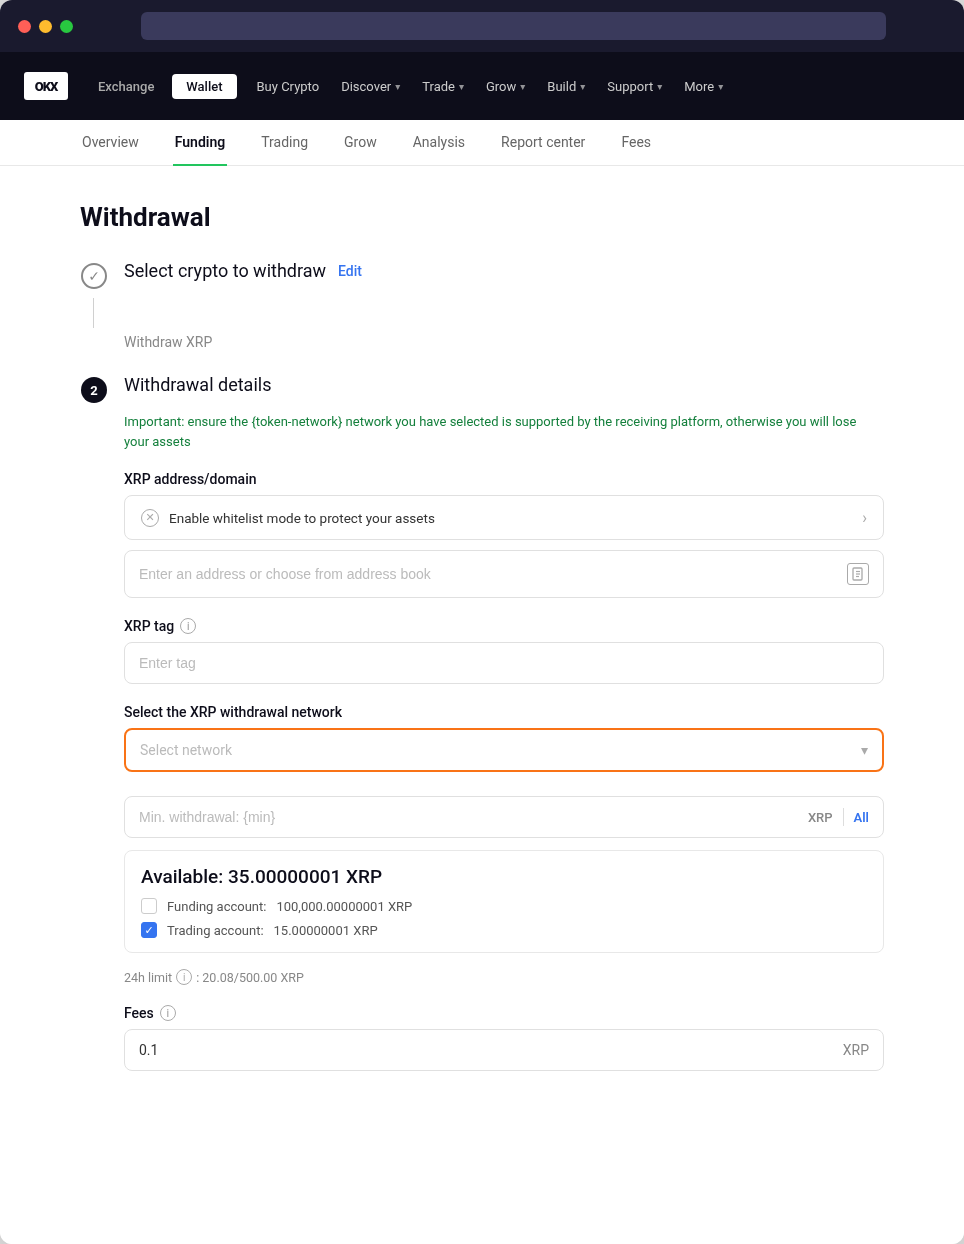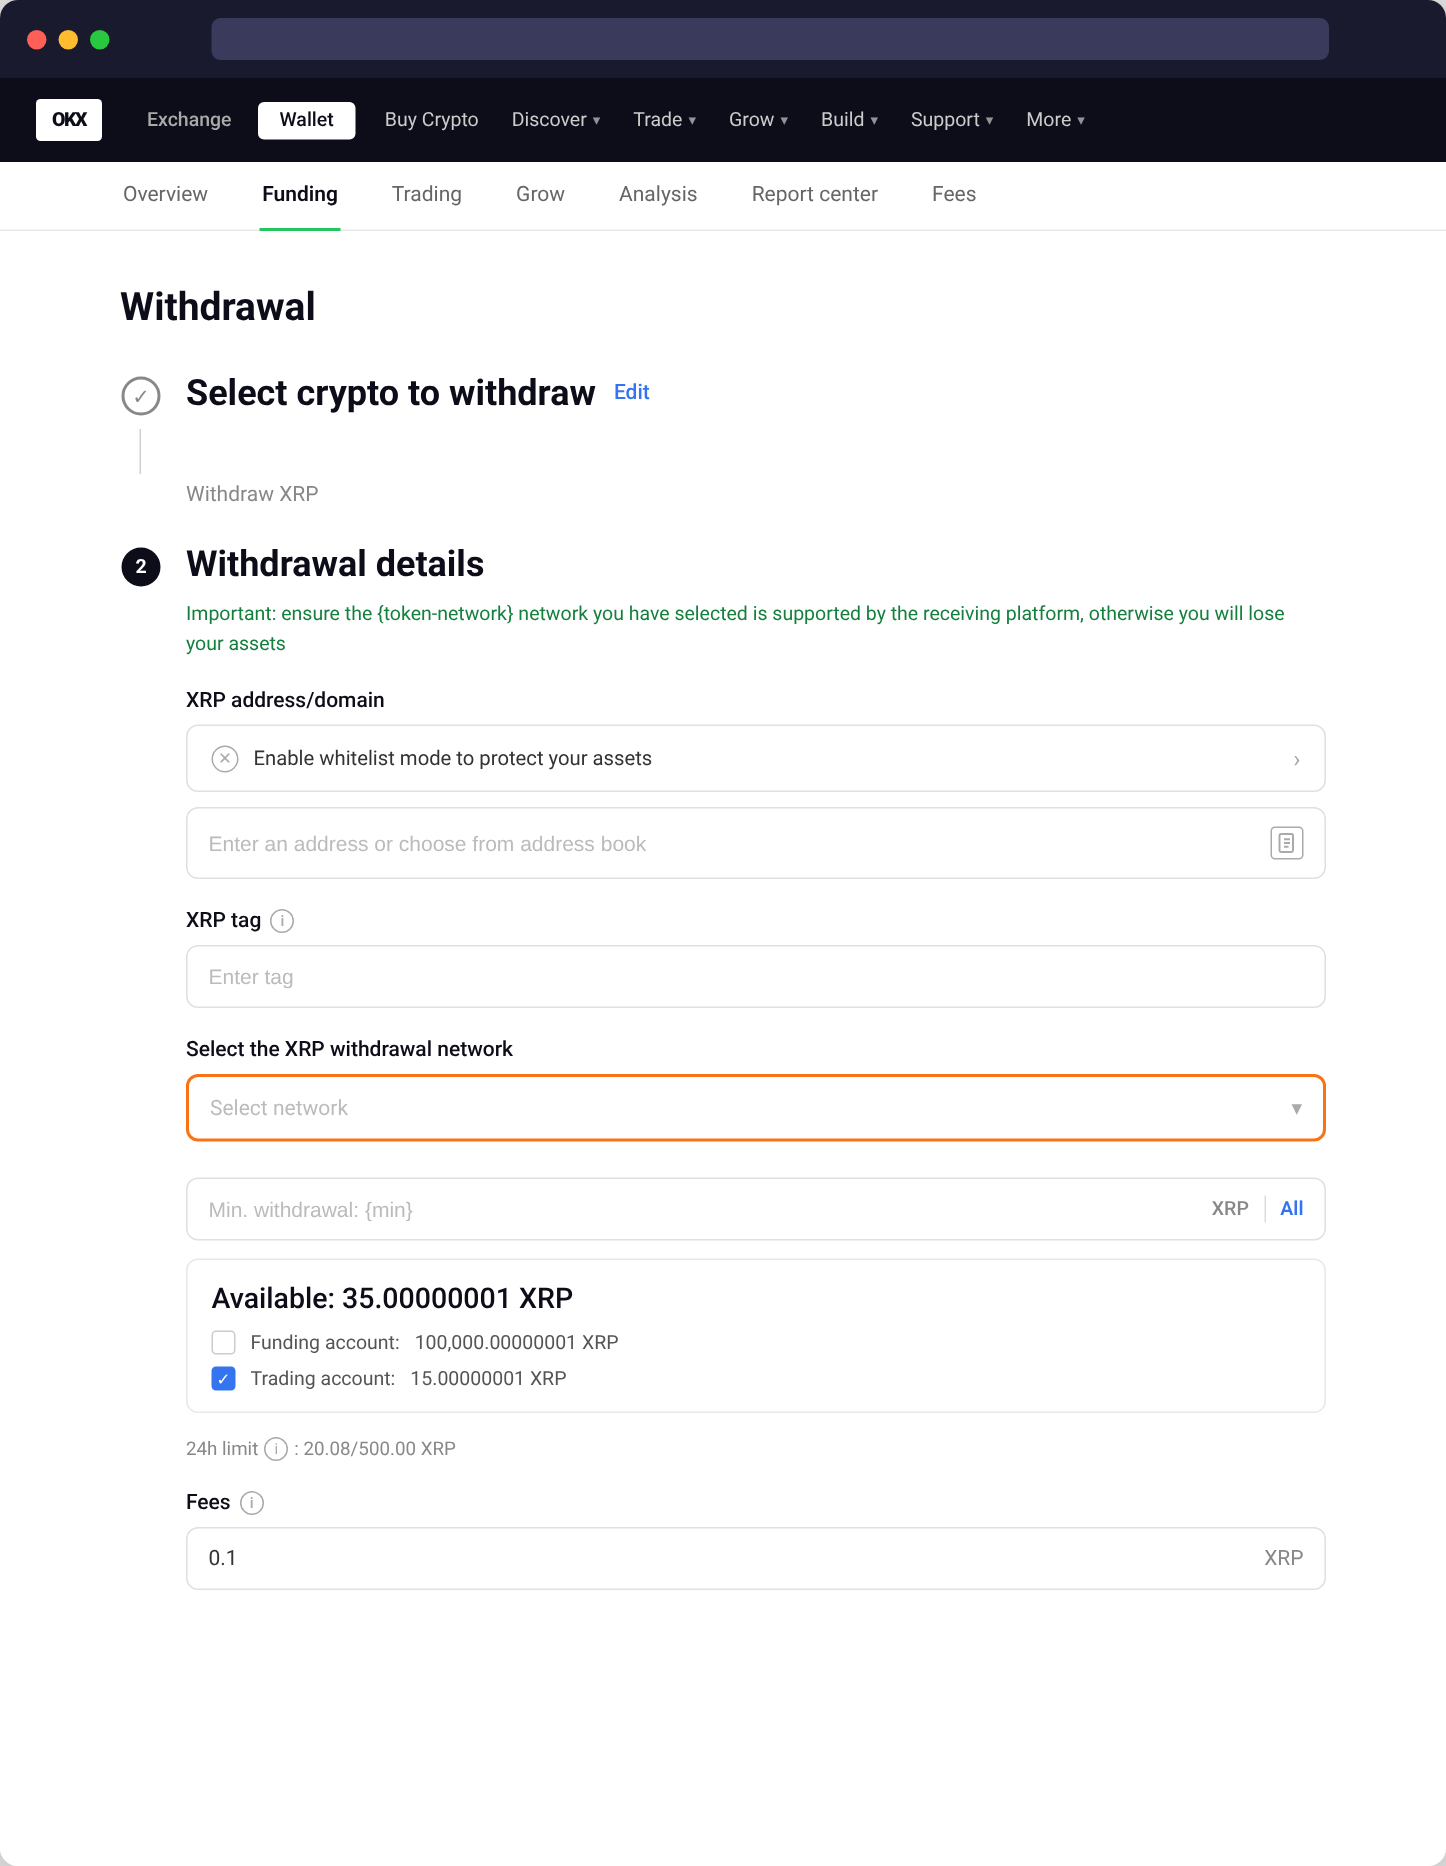--- a/index.html
+++ b/index.html
@@ -41,21 +41,21 @@
     .titlebar-url {
       flex: 1;
       margin: 0 60px;
       background: #3a3a5c;
       border-radius: 6px;
       height: 28px;
     }
     
     .navbar {
       background: #0d0d1a;
-      height: 56px;
+      height: 68px;
       display: flex;
       align-items: center;
       padding: 0 24px;
       gap: 0;
       flex-shrink: 0;
     }
     .logo {
       width: 44px;
       height: 28px;
       background: white;
@@ -177,22 +177,22 @@
       border-radius: 50%;
       background: #0d0d1a;
       color: white;
       display: flex;
       align-items: center;
       justify-content: center;
       font-size: 13px;
       font-weight: 700;
     }
     .step-title {
-      font-size: 24px;
-      font-weight: 700;
+      font-size: 18px;
+      font-weight: 400;
       color: #0d0d1a;
     }
     .step-edit-link {
       font-size: 14px;
       color: #3574f0;
       margin-left: 12px;
       cursor: pointer;
       font-weight: 500;
     }
     

